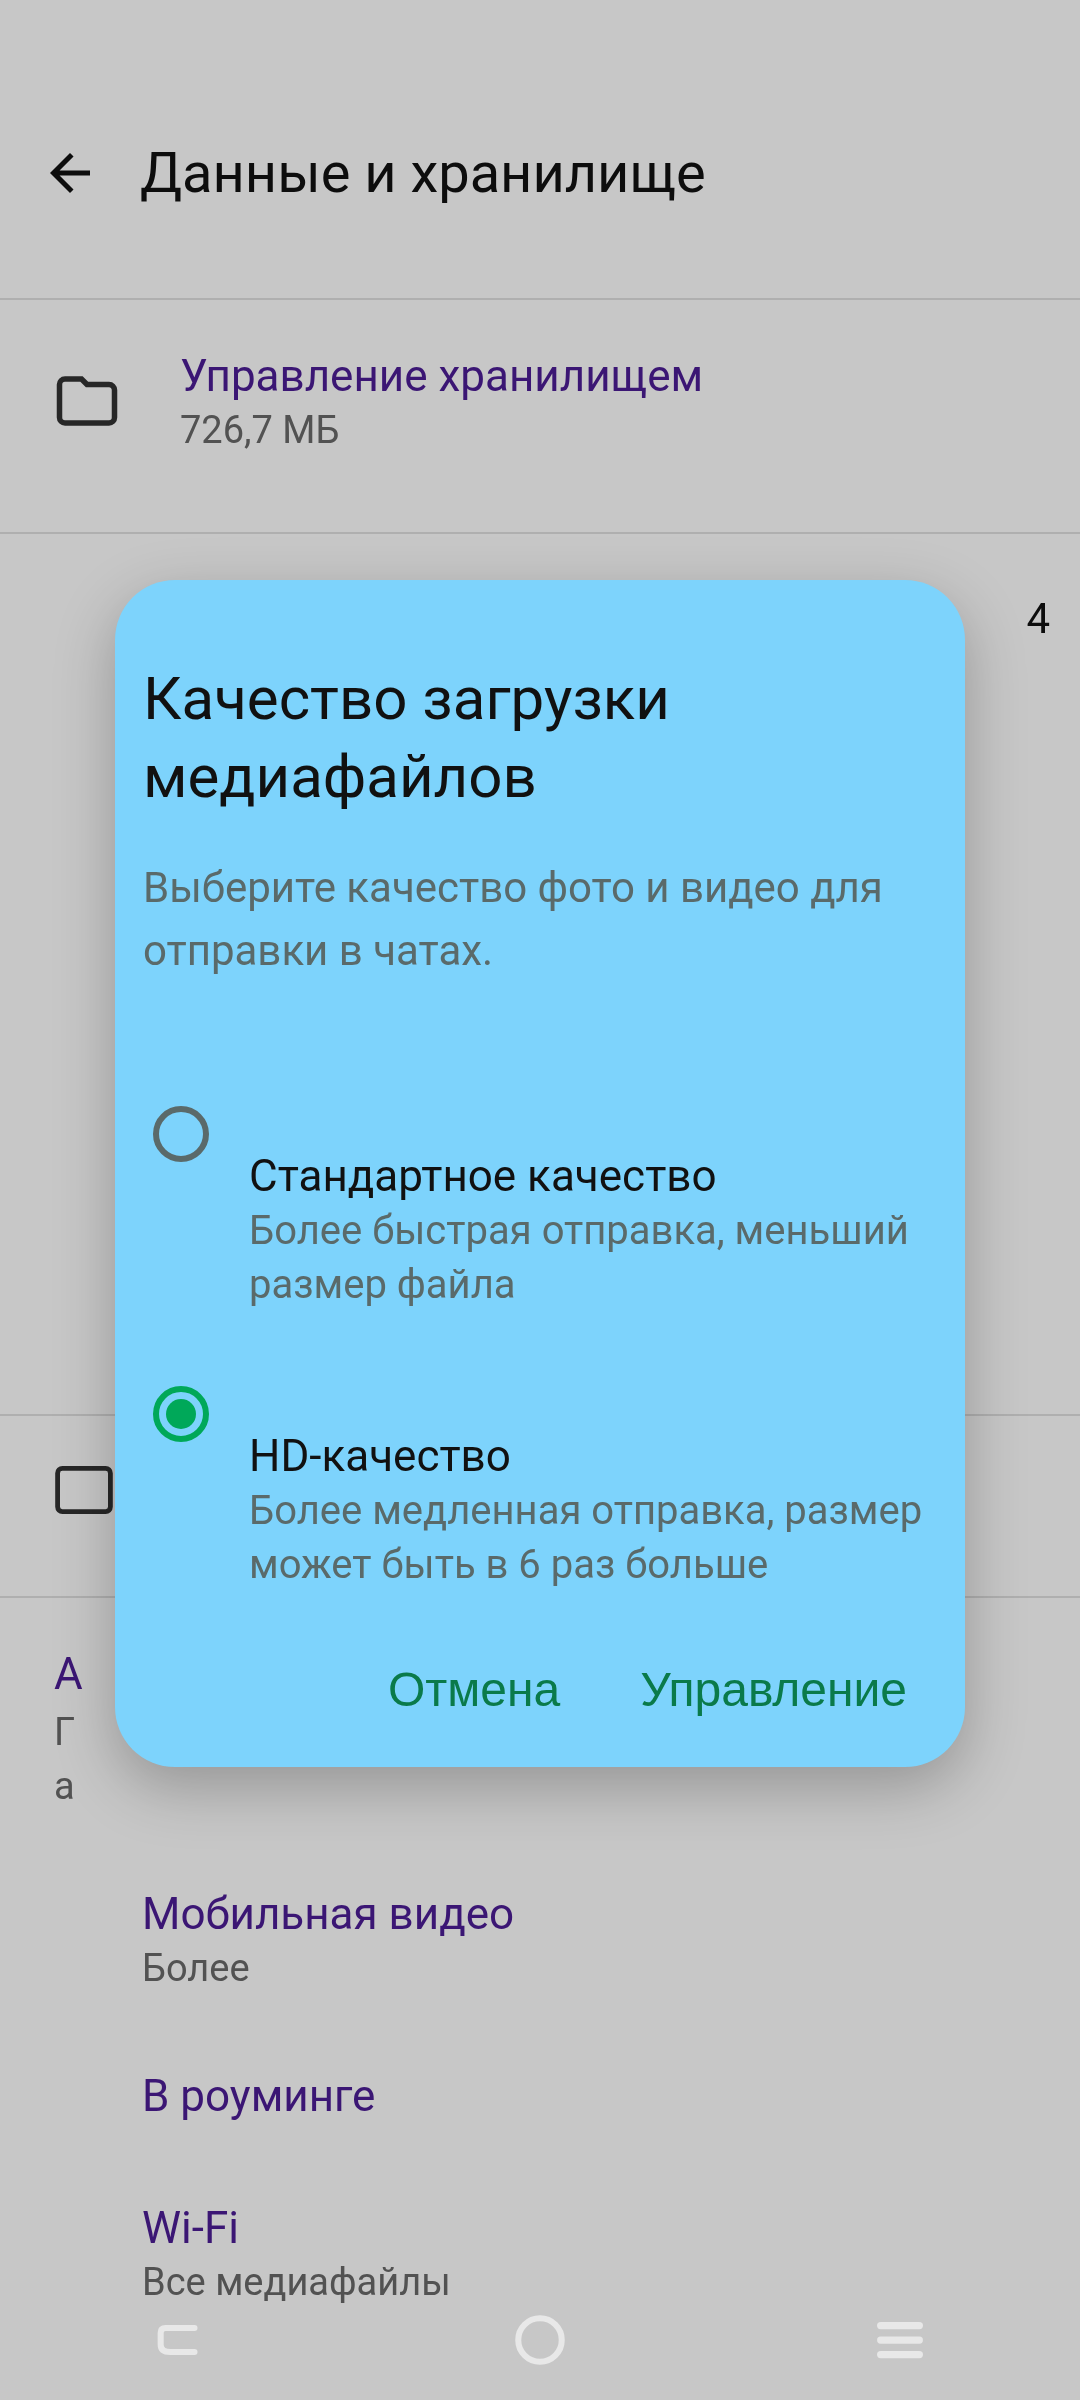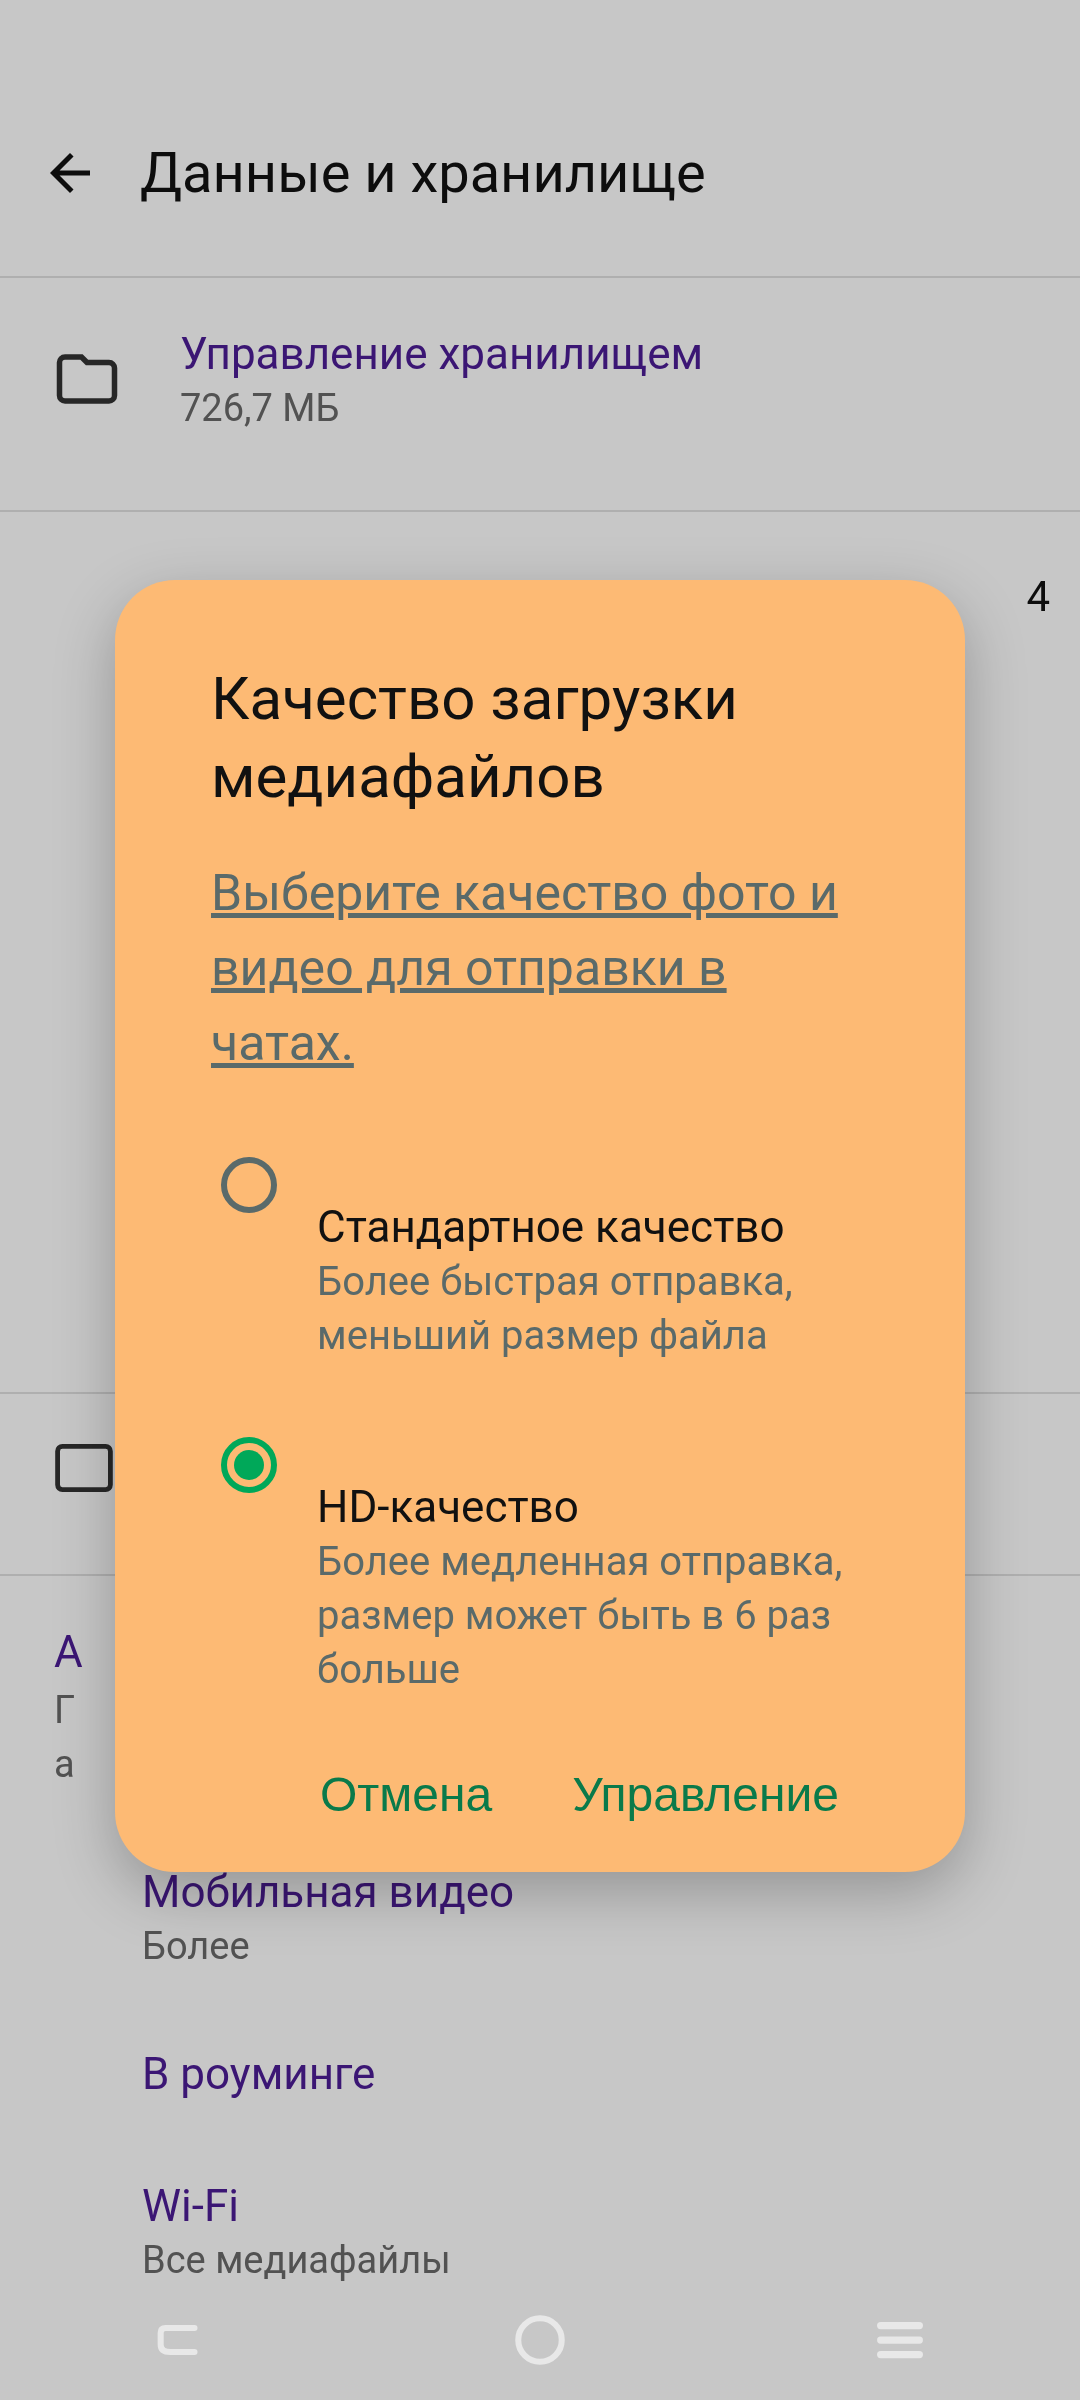--- a/index.html
+++ b/index.html
@@ -52,21 +52,21 @@
       right: -8px;
       top: 10px;
       width: 5px;
       height: 14px;
       background: #fff;
       border-radius: 2px;
     }
     .header {
       display: flex;
       align-items: center;
-      padding: 50px 40px 70px;
+      padding: 50px 40px 92px;
       gap: 40px;
     }
     .back-arrow { width: 60px; height: 60px; }
     .header-title { font-size: 56px; color: #111; font-weight: 400; }
     .section-divider { height: 2px; background: #e0e0e0; }
     .list-item {
       display: flex;
       align-items: center;
       padding: 50px 54px;
       gap: 60px;
@@ -86,39 +86,38 @@
       justify-content: space-around;
       align-items: center;
       z-index: 20;
     }
     .nav-icon { width: 58px; height: 58px; }
     .dialog {
       position: absolute;
       left: 115px;
       right: 115px;
       top: 580px;
-      background: #fdba74;
+      background: #7dd3fc;
       border-radius: 60px;
       z-index: 30;
-      padding: 80px 96px 50px;
+      padding: 80px 28px 50px;
       box-shadow: 0 20px 60px rgba(0,0,0,0.25);
     }
     .dialog-title {
       font-size: 60px;
       color: #111;
       line-height: 1.3;
       margin-bottom: 40px;
       font-weight: 400;
     }
     .dialog-subtitle {
-      font-size: 50px;
+      font-size: 42px;
       color: #5a6a6a;
       line-height: 1.5;
-      margin-bottom: 72px;
-      text-decoration: underline;
+      margin-bottom: 120px;
     }
     .radio-option {
       display: flex;
       align-items: flex-start;
       gap: 40px;
       margin-bottom: 70px;
       padding-left: 10px;
     }
     .radio-circle {
       width: 56px;

